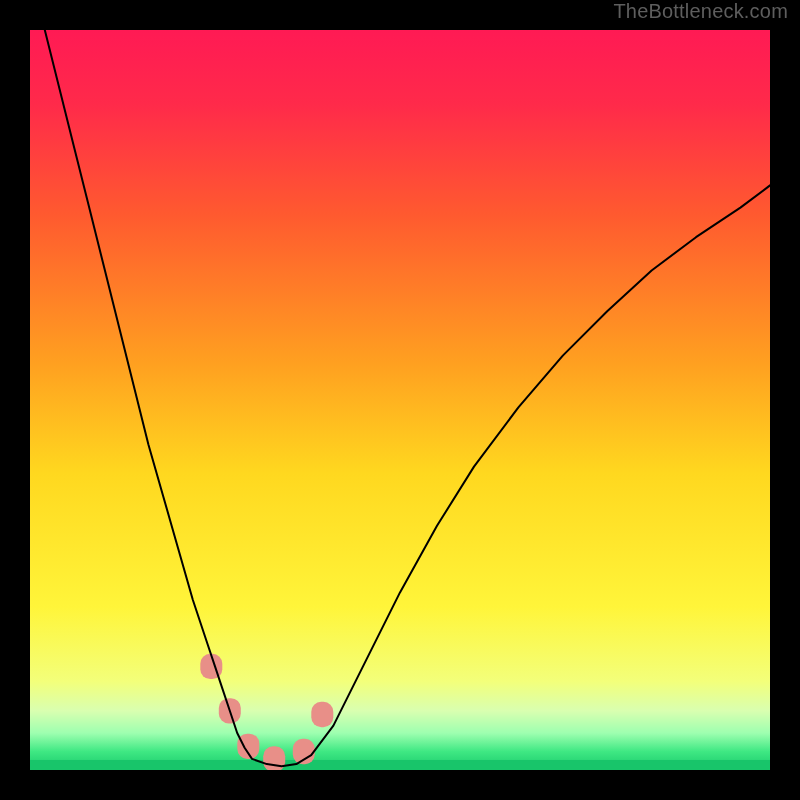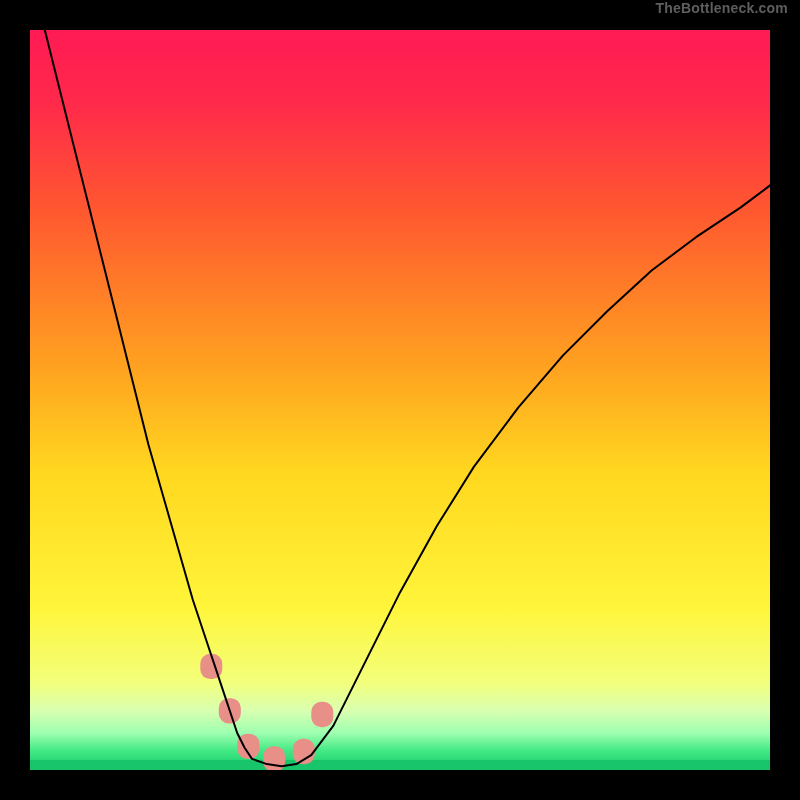--- a/index.html
+++ b/index.html
@@ -15,22 +15,22 @@
     position: relative;
     width: 800px;
     height: 800px;
     background: #000;
   }
   .watermark {
     position: absolute;
     top: 0px;
     right: 12px;
     color: #5e5e5e;
-    font-size: 14px;
-    font-weight: 700;
+    font-size: 20px;
+    font-weight: 400;
     z-index: 10;
     letter-spacing: 0.2px;
   }
   .plot-area {
     position: absolute;
     left: 30px;
     top: 30px;
     width: 740px;
     height: 740px;
   }

